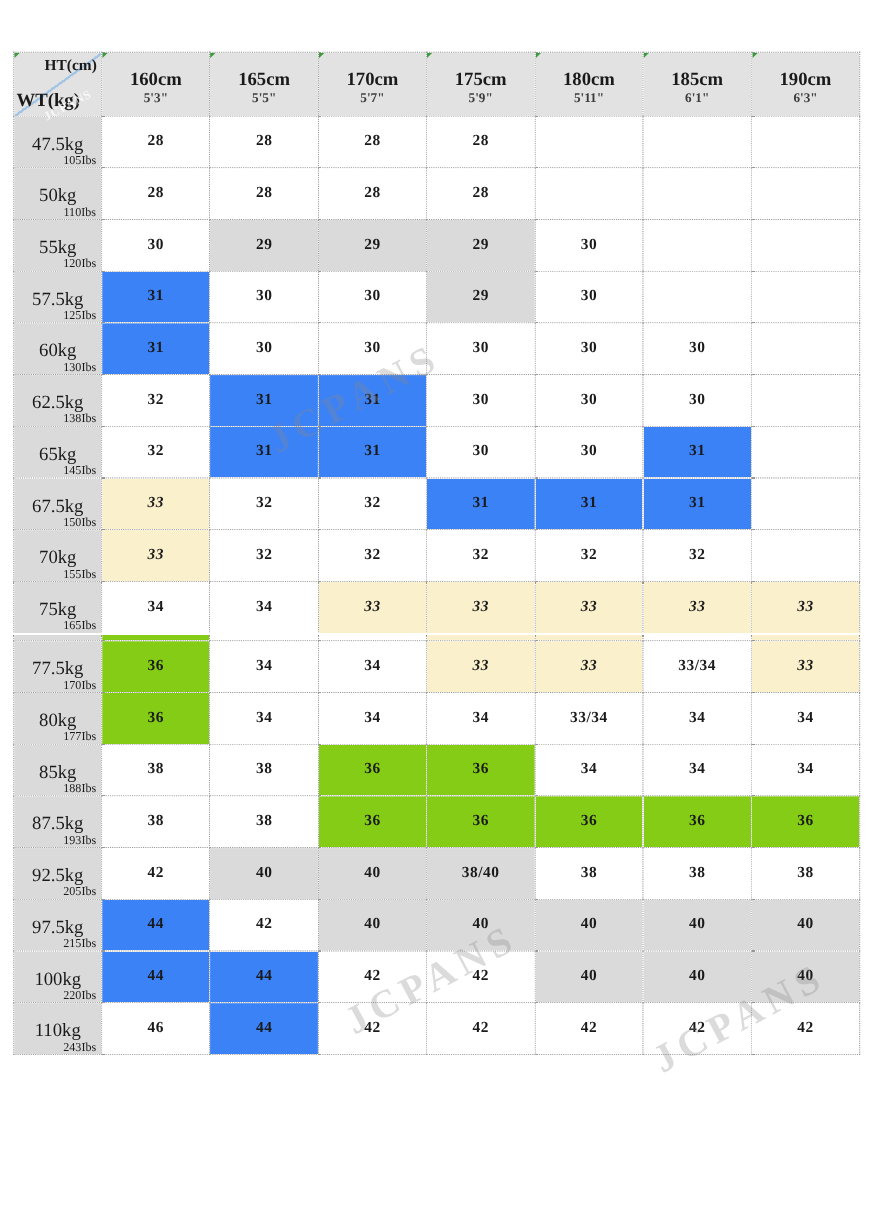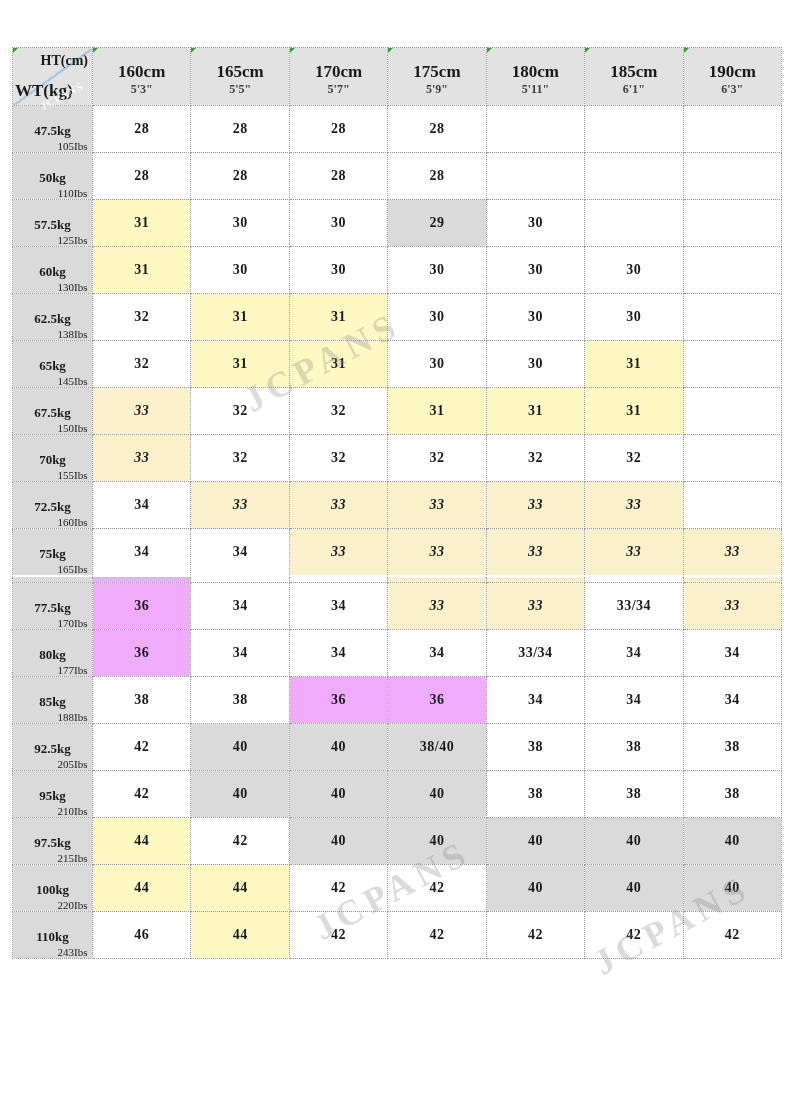--- a/index.html
+++ b/index.html
@@ -25,28 +25,28 @@
   .corner-cell {
     background-color:#e2e2e2;
     background-image:linear-gradient(to bottom right,
       transparent calc(50% - 1px), #9cc2e5 calc(50% - 1px),
       #9cc2e5 calc(50% + 1px), transparent calc(50% + 1px));
   }
   .corner-ht { position:absolute; top:5px; right:4px; font-size:14px;text-align:right; }
   .corner-wt { position:absolute; bottom:4px; left:2px; font-size:17px; }
   tbody td, tbody th { height:38px; }
   th.label-cell { background:#dadada; font-weight:normal; }
-  .kg  { display:block; font-size:13px; font-weight:bold; line-height:19px; margin-top:15px; }
+  .kg  { display:block; font-size:17px; font-weight:normal; line-height:19px; margin-top:15px; }
   .lbs { display:block; font-size:11px; line-height:12px;padding-left:40px; }
   td.size-cell { font-size:14px; font-weight:bold; letter-spacing:0.5px; }
   .bg-w { background:#ffffff; }
   .bg-g { background:#dadada; }
-  .bg-b { background:#fef9c3;margin-left:36px; }
+  .bg-b { background:#3b82f6;margin-left:36px; }
   .bg-y { background:#fbf0cc;font-style:italic; }
-  .bg-p { background:#f0abfc;margin-left:20px; }
+  .bg-p { background:#84cc16;margin-left:20px; }
   tr.gap-row td, tr.gap-row th { height:5px; border-top:2px solid #ffffff; }
   .wm {
     position:absolute; font-size:36px; font-weight:bold; letter-spacing:6px;
     color:rgba(135,135,135,0.30); transform:translate(-50%,-50%) rotate(-28deg);
     pointer-events:none; white-space:nowrap; z-index:5;
     font-family:"Liberation Serif","DejaVu Serif",serif;
   }
   .wm-1 { left:322px; top:362px; }
   .wm-2 { left:392px; top:890px; }
   .wm-3 { left:672px; top:925px; }
@@ -134,20 +134,33 @@
           <td class="size-cell bg-w">28</td>
           <td class="size-cell bg-w">28</td>
           <td class="size-cell bg-w">28</td>
           <td class="size-cell bg-w">28</td>
           <td class="size-cell bg-w"></td>
           <td class="size-cell bg-w"></td>
           <td class="size-cell bg-w"></td>
         </tr>
         <tr>
           <th class="label-cell">
+            <span class="kg">55kg</span>
+            <span class="lbs">120Ibs</span>
+          </th>
+          <td class="size-cell bg-w">30</td>
+          <td class="size-cell bg-g">29</td>
+          <td class="size-cell bg-g">29</td>
+          <td class="size-cell bg-g">29</td>
+          <td class="size-cell bg-w">30</td>
+          <td class="size-cell bg-w"></td>
+          <td class="size-cell bg-w"></td>
+        </tr>
+        <tr>
+          <th class="label-cell">
             <span class="kg">57.5kg</span>
             <span class="lbs">125Ibs</span>
           </th>
           <td class="size-cell bg-b">31</td>
           <td class="size-cell bg-w">30</td>
           <td class="size-cell bg-w">30</td>
           <td class="size-cell bg-g">29</td>
           <td class="size-cell bg-w">30</td>
           <td class="size-cell bg-w"></td>
           <td class="size-cell bg-w"></td>
@@ -208,33 +221,20 @@
           <th class="label-cell">
             <span class="kg">70kg</span>
             <span class="lbs">155Ibs</span>
           </th>
           <td class="size-cell bg-y">33</td>
           <td class="size-cell bg-w">32</td>
           <td class="size-cell bg-w">32</td>
           <td class="size-cell bg-w">32</td>
           <td class="size-cell bg-w">32</td>
           <td class="size-cell bg-w">32</td>
-          <td class="size-cell bg-w"></td>
-        </tr>
-        <tr>
-          <th class="label-cell">
-            <span class="kg">72.5kg</span>
-            <span class="lbs">160Ibs</span>
-          </th>
-          <td class="size-cell bg-w">34</td>
-          <td class="size-cell bg-y">33</td>
-          <td class="size-cell bg-y">33</td>
-          <td class="size-cell bg-y">33</td>
-          <td class="size-cell bg-y">33</td>
-          <td class="size-cell bg-y">33</td>
           <td class="size-cell bg-w"></td>
         </tr>
         <tr>
           <th class="label-cell">
             <span class="kg">75kg</span>
             <span class="lbs">165Ibs</span>
           </th>
           <td class="size-cell bg-w">34</td>
           <td class="size-cell bg-w">34</td>
           <td class="size-cell bg-y">33</td>
@@ -287,40 +287,40 @@
           <td class="size-cell bg-w">38</td>
           <td class="size-cell bg-w">38</td>
           <td class="size-cell bg-p">36</td>
           <td class="size-cell bg-p">36</td>
           <td class="size-cell bg-w">34</td>
           <td class="size-cell bg-w">34</td>
           <td class="size-cell bg-w">34</td>
         </tr>
         <tr>
           <th class="label-cell">
+            <span class="kg">87.5kg</span>
+            <span class="lbs">193Ibs</span>
+          </th>
+          <td class="size-cell bg-w">38</td>
+          <td class="size-cell bg-w">38</td>
+          <td class="size-cell bg-p">36</td>
+          <td class="size-cell bg-p">36</td>
+          <td class="size-cell bg-p">36</td>
+          <td class="size-cell bg-p">36</td>
+          <td class="size-cell bg-p">36</td>
+        </tr>
+        <tr>
+          <th class="label-cell">
             <span class="kg">92.5kg</span>
             <span class="lbs">205Ibs</span>
           </th>
           <td class="size-cell bg-w">42</td>
           <td class="size-cell bg-g">40</td>
           <td class="size-cell bg-g">40</td>
           <td class="size-cell bg-g">38/40</td>
-          <td class="size-cell bg-w">38</td>
-          <td class="size-cell bg-w">38</td>
-          <td class="size-cell bg-w">38</td>
-        </tr>
-        <tr>
-          <th class="label-cell">
-            <span class="kg">95kg</span>
-            <span class="lbs">210Ibs</span>
-          </th>
-          <td class="size-cell bg-w">42</td>
-          <td class="size-cell bg-g">40</td>
-          <td class="size-cell bg-g">40</td>
-          <td class="size-cell bg-g">40</td>
           <td class="size-cell bg-w">38</td>
           <td class="size-cell bg-w">38</td>
           <td class="size-cell bg-w">38</td>
         </tr>
         <tr>
           <th class="label-cell">
             <span class="kg">97.5kg</span>
             <span class="lbs">215Ibs</span>
           </th>
           <td class="size-cell bg-b">44</td>

